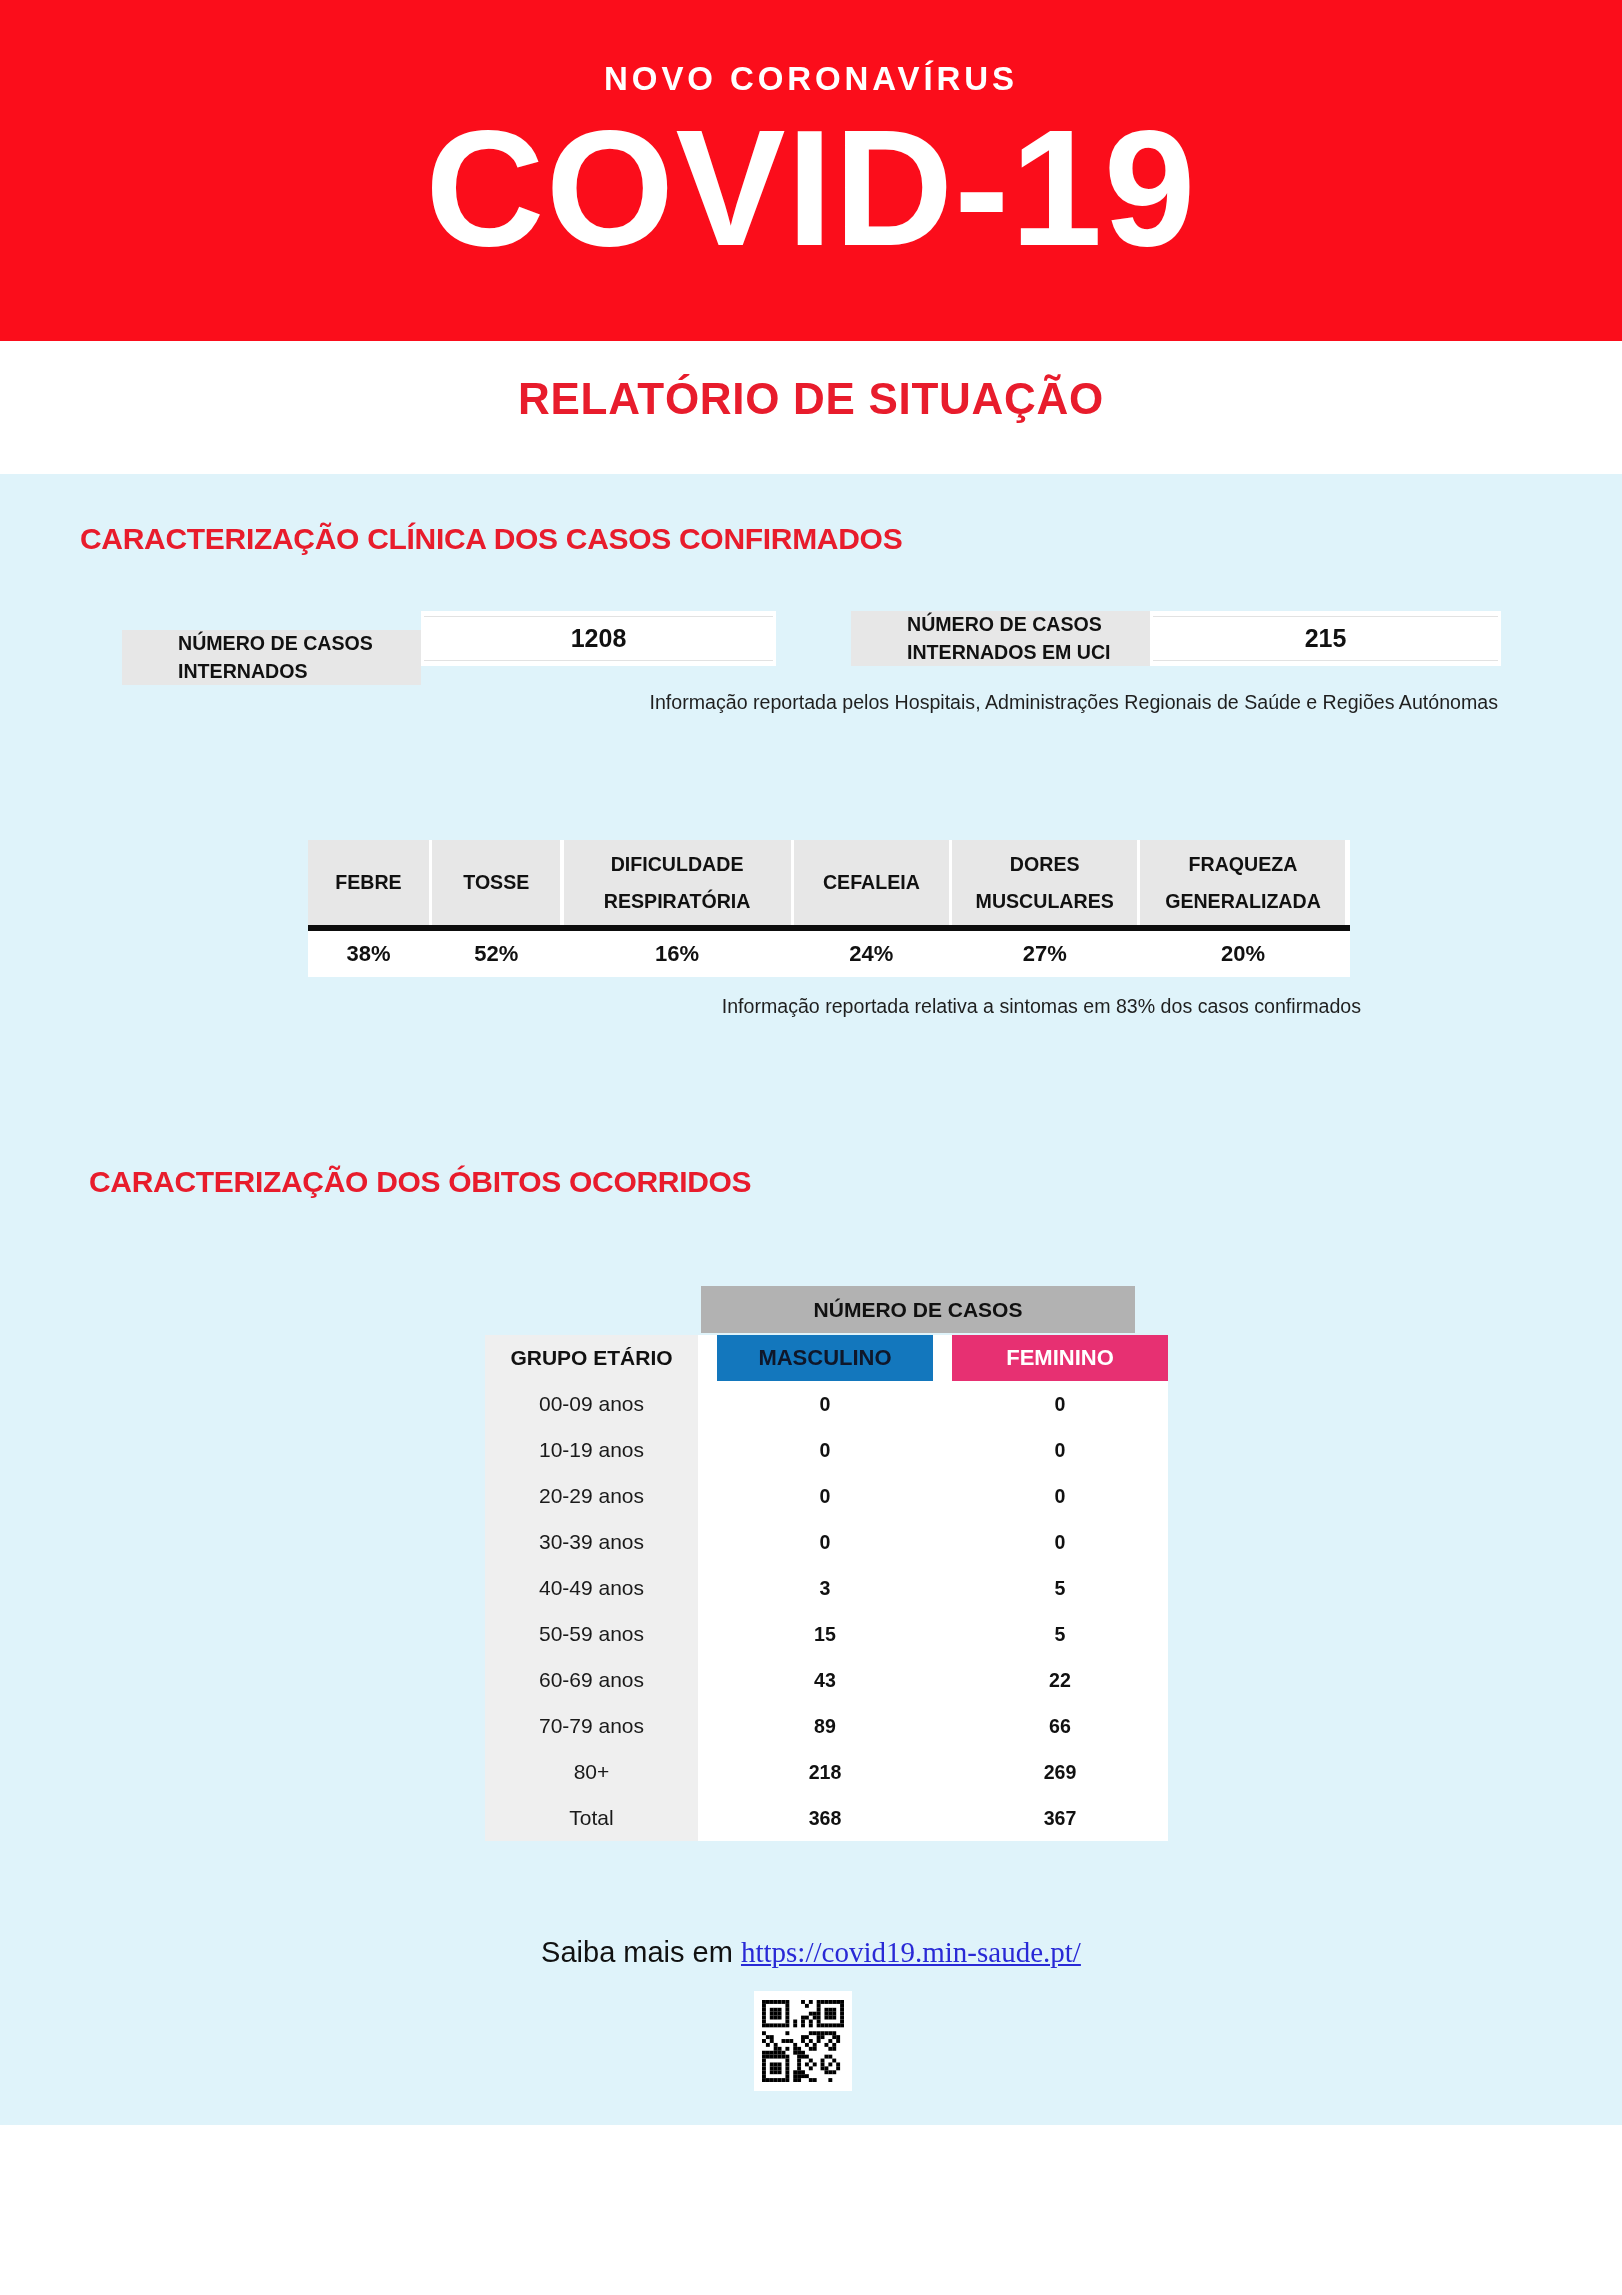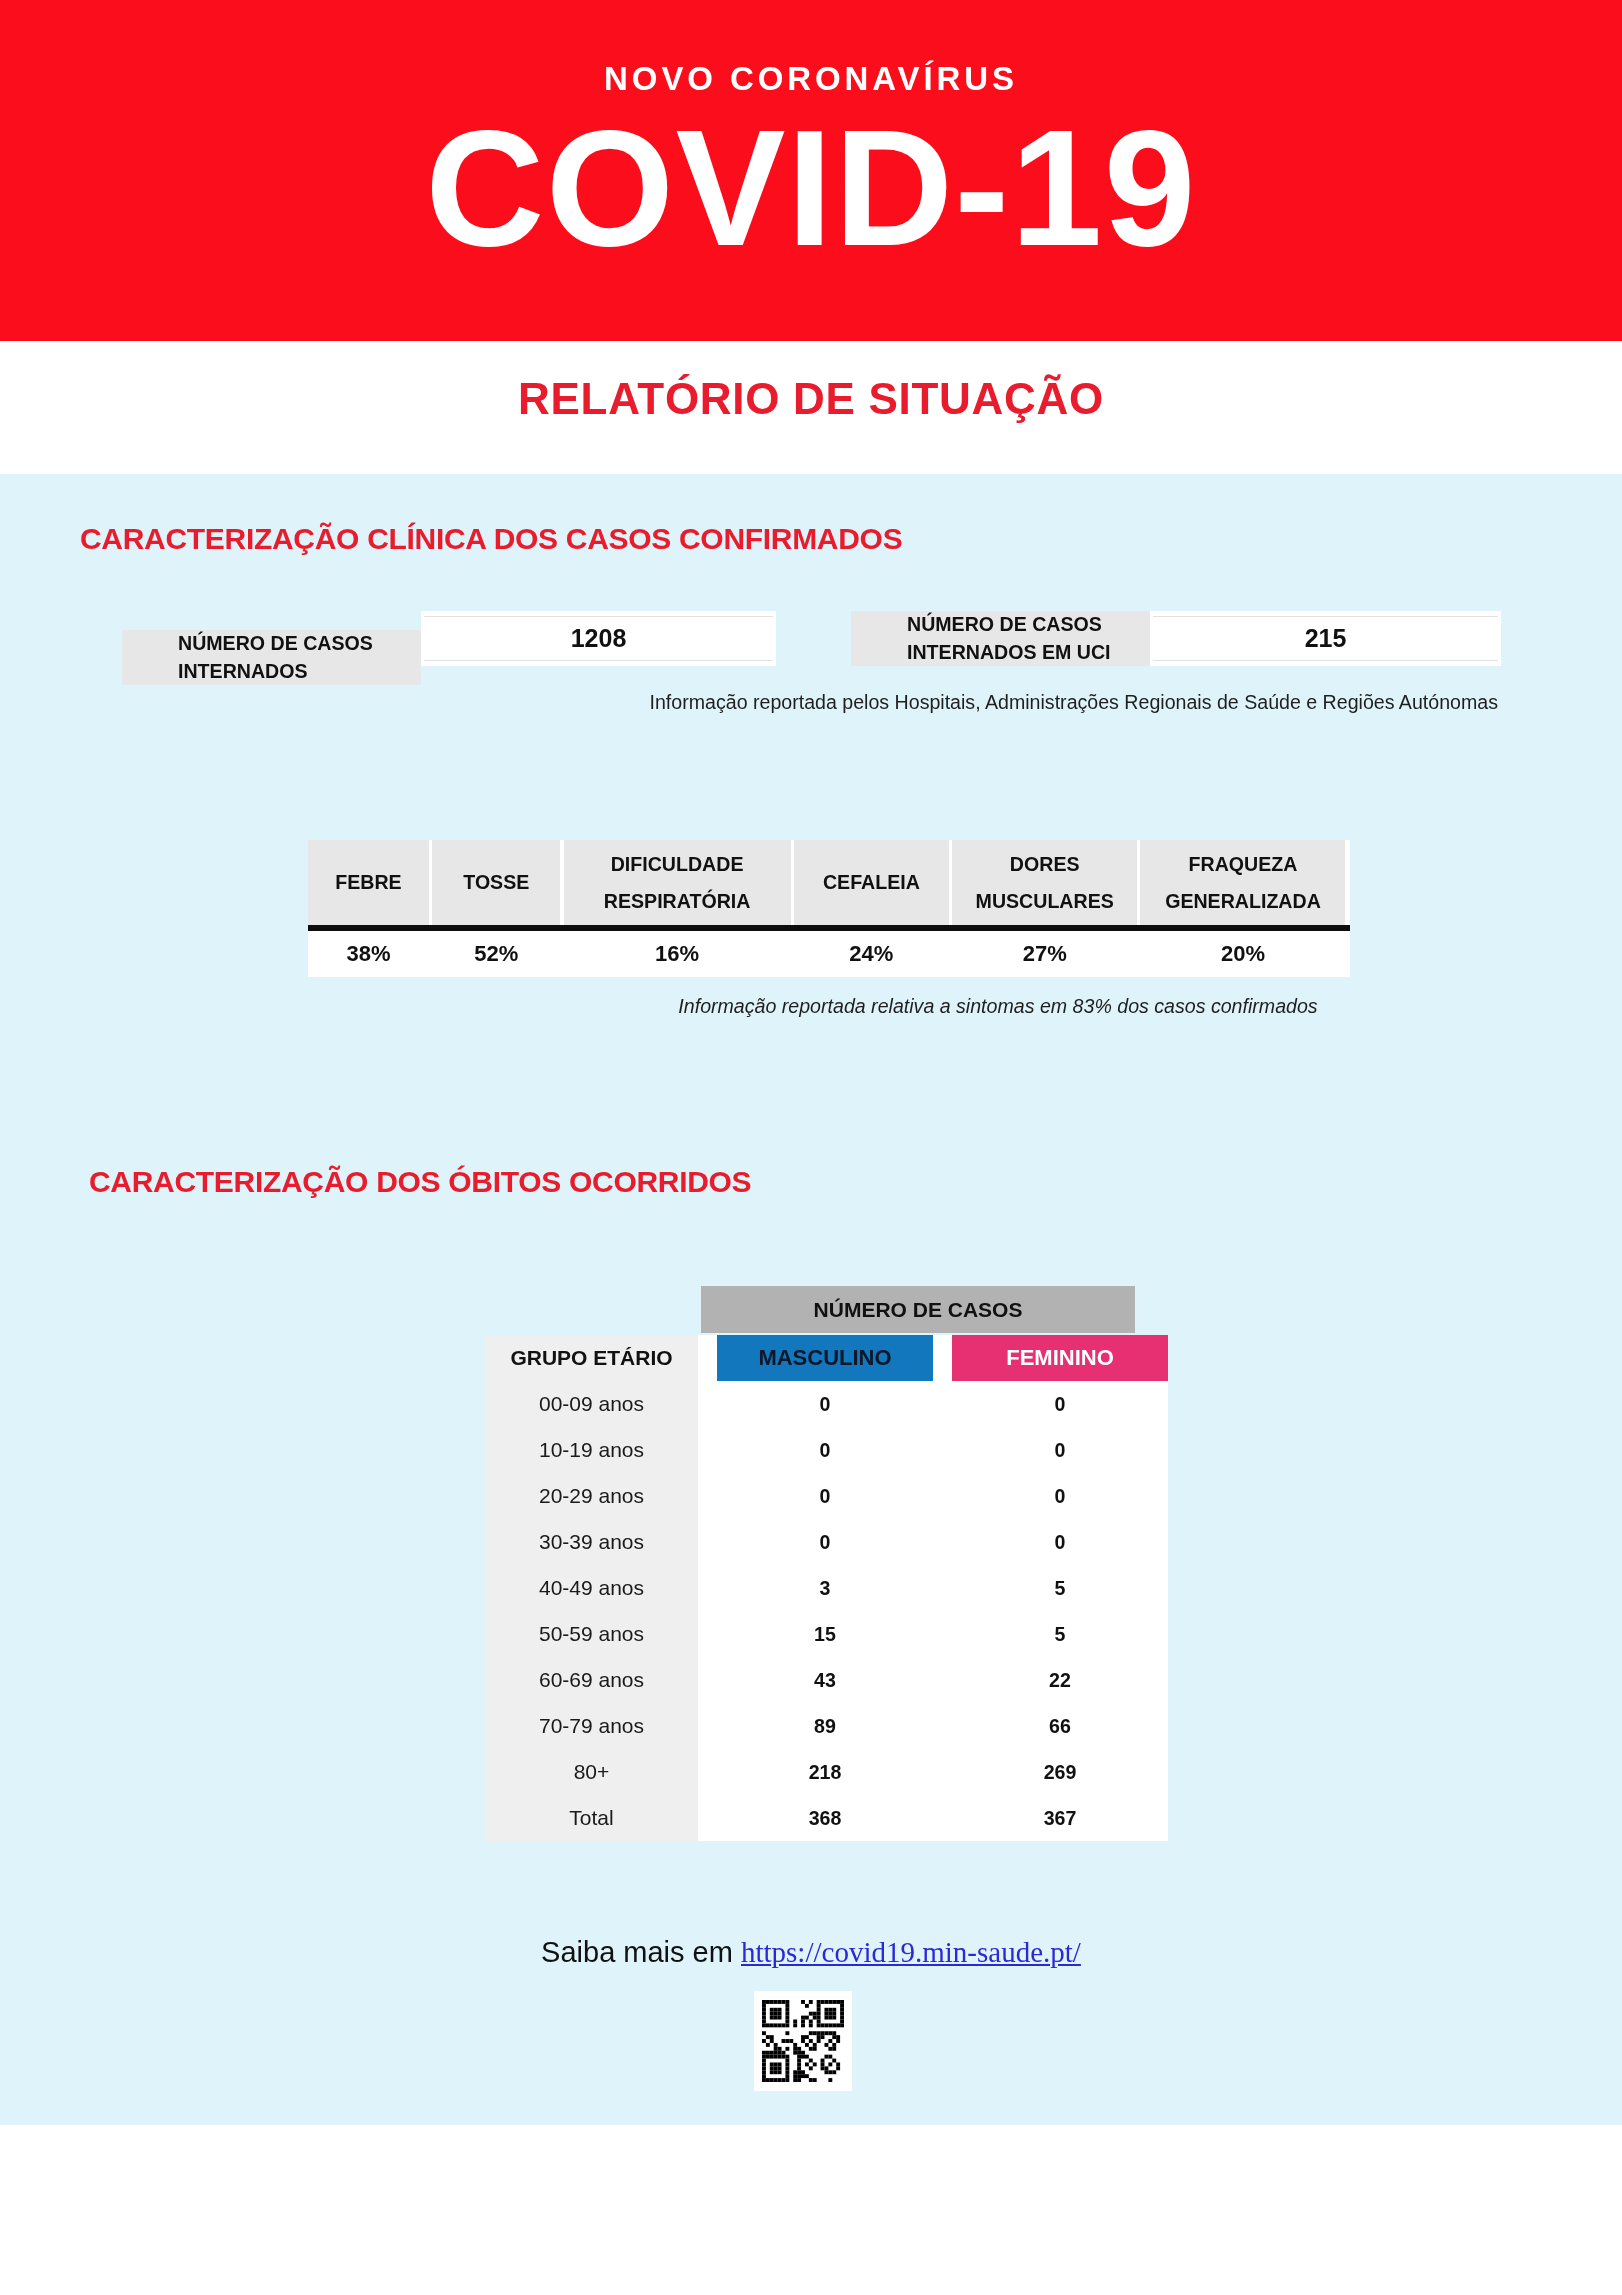--- a/index.html
+++ b/index.html
@@ -31,21 +31,21 @@
   .stat-label.l2{left:851px;top:611px;width:299px;}
   .stat-value{height:55px;background:#ffffff;display:flex;align-items:center;justify-content:center;
               font-size:25px;font-weight:bold;color:#111;text-align:right;}
   .stat-value.v1{left:421px;top:611px;width:355px;}
   .stat-value.v2{left:1150px;top:611px;width:351px;}
   .stat-value::before{content:"";position:absolute;left:2.6px;right:2.6px;top:4.6px;bottom:4.6px;
               border-top:1.3px solid #e2e2e2;border-bottom:1.3px solid #e2e2e2;}
 
   .note{font-size:19.6px;color:#1f1f1f;white-space:nowrap;}
   .note1{right:124px;top:691px;}
-  .note2{left:661px;top:995px;width:674px;text-align:center;font-style:italic;}
+  .note2{left:687px;top:995px;width:674px;text-align:right;}
 
   
   .sym-table{left:308px;top:840px;width:1042px;background:#ffffff;padding:0;}
   .sym-grid{display:grid;grid-template-columns:121px 128px 227px 155px 185px 205px;column-gap:3.3px;}
   .sym-h{height:85px;background:#e7e7e7;display:flex;align-items:center;justify-content:center;
          text-align:center;font-size:19.6px;font-weight:bold;line-height:1.85;color:#111;}
   .sym-divider{height:5.9px;background:#0d0d0d;}
   .sym-v{height:46px;background:#ffffff;display:flex;align-items:center;justify-content:center;
          font-size:22px;font-weight:bold;color:#111;}
 

